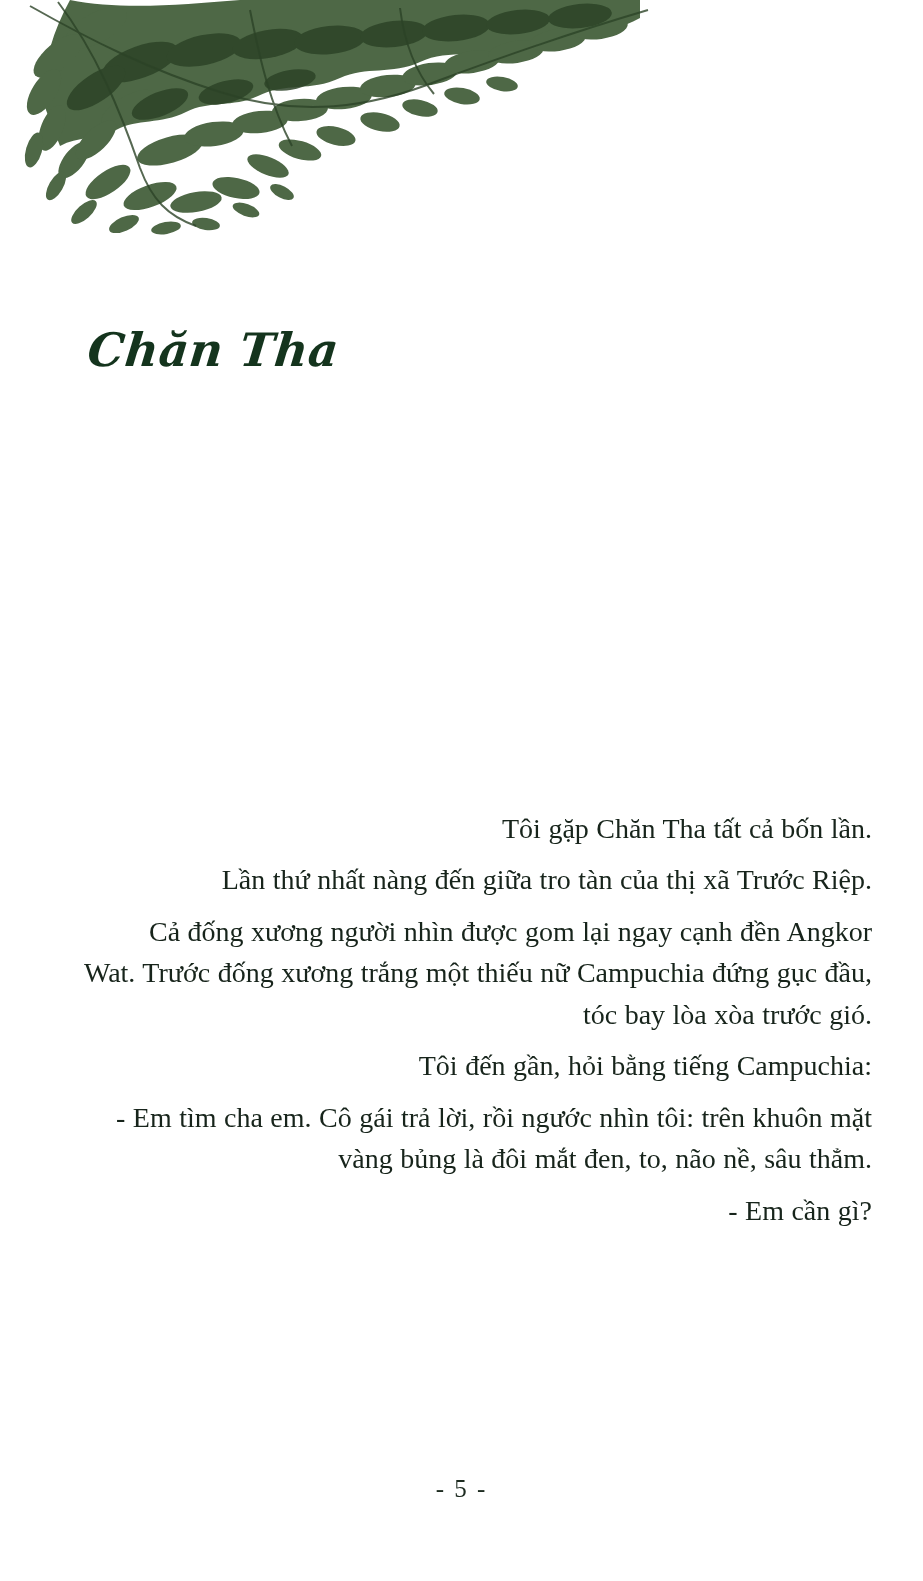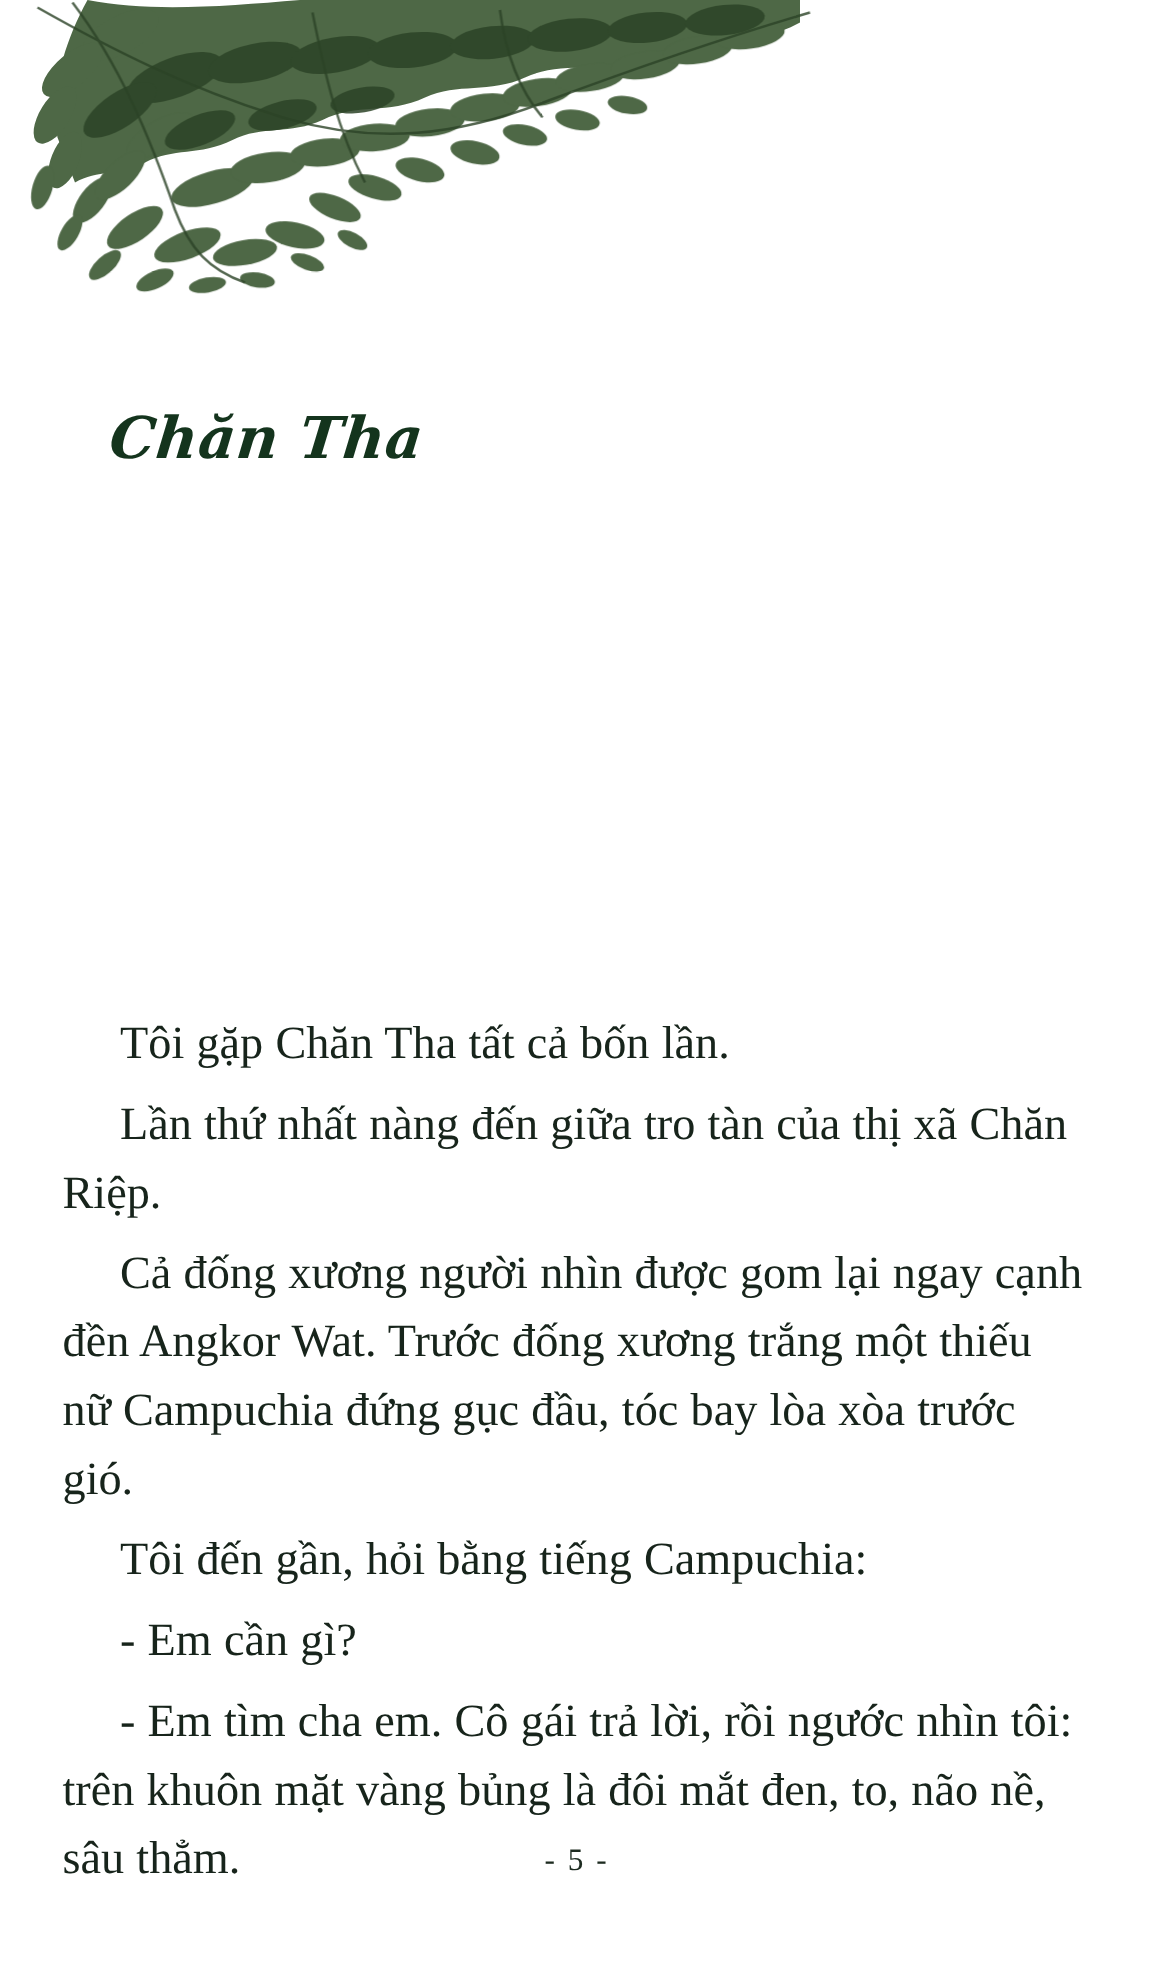--- a/index.html
+++ b/index.html
@@ -55,25 +55,25 @@
   
   .body-text {
     position: absolute;
     top: 808px;
     left: 50px;
     width: 822px;
   }
   .body-text p {
     margin: 0 0 10px 0;
     font-family: "Liberation Serif", serif;
-    font-size: 37px;
+    font-size: 28px;
     line-height: 1.48;
     color: #17241b;
     text-indent: 46px;
-    text-align: left;
+    text-align: right;
     word-spacing: 0.5px;
   }
   .body-text p.dialogue {
     text-indent: 46px;
   }
 
   
   .page-number {
     position: absolute;
     bottom: 78px;
@@ -157,22 +157,22 @@
       </g>
     </svg>
   </div>
 
   <div class="title-wrap">
     <h1 class="chapter-title">Chăn Tha</h1>
   </div>
 
   <div class="body-text">
     <p>Tôi gặp Chăn Tha tất cả bốn lần.</p>
-    <p>Lần thứ nhất nàng đến giữa tro tàn của thị xã Chăn Riệp.</p>
+    <p>Lần thứ nhất nàng đến giữa tro tàn của thị xã Trước Riệp.</p>
     <p>Cả đống xương người nhìn được gom lại ngay cạnh đền Angkor Wat. Trước đống xương trắng một thiếu nữ Campuchia đứng gục đầu, tóc bay lòa xòa trước gió.</p>
     <p>Tôi đến gần, hỏi bằng tiếng Campuchia:</p>
+    <p class="dialogue">- Em tìm cha em. Cô gái trả lời, rồi ngước nhìn tôi: trên khuôn mặt vàng bủng là đôi mắt đen, to, não nề, sâu thẳm.</p>
     <p class="dialogue">- Em cần gì?</p>
-    <p class="dialogue">- Em tìm cha em. Cô gái trả lời, rồi ngước nhìn tôi: trên khuôn mặt vàng bủng là đôi mắt đen, to, não nề, sâu thẳm.</p>
   </div>
 
   <div class="page-number">- 5 -</div>
 
 </div>
 
 </body></html>

